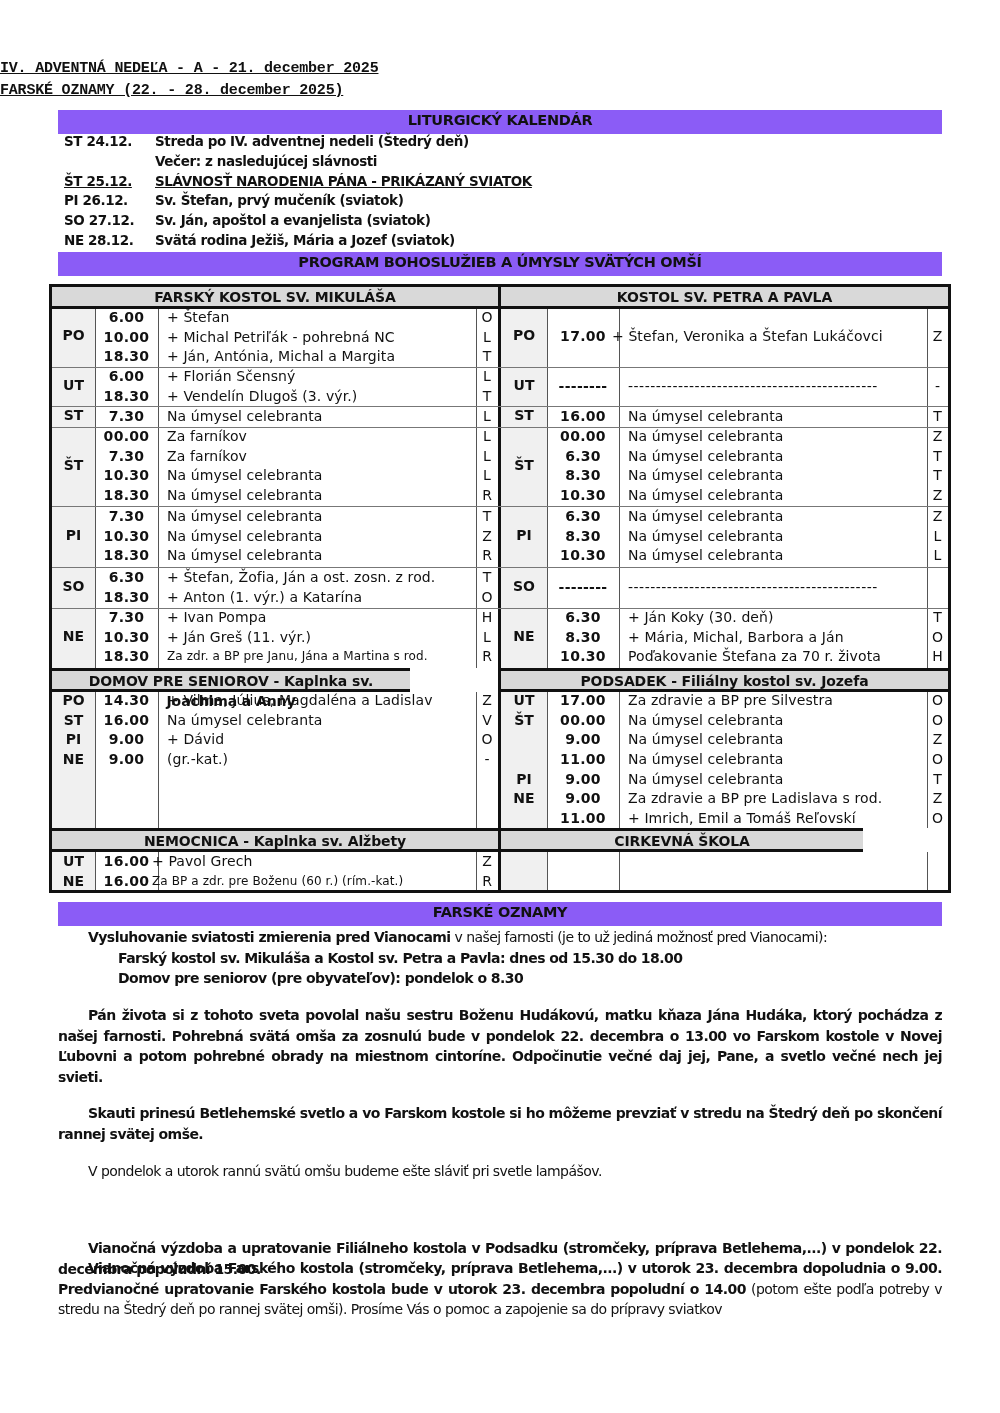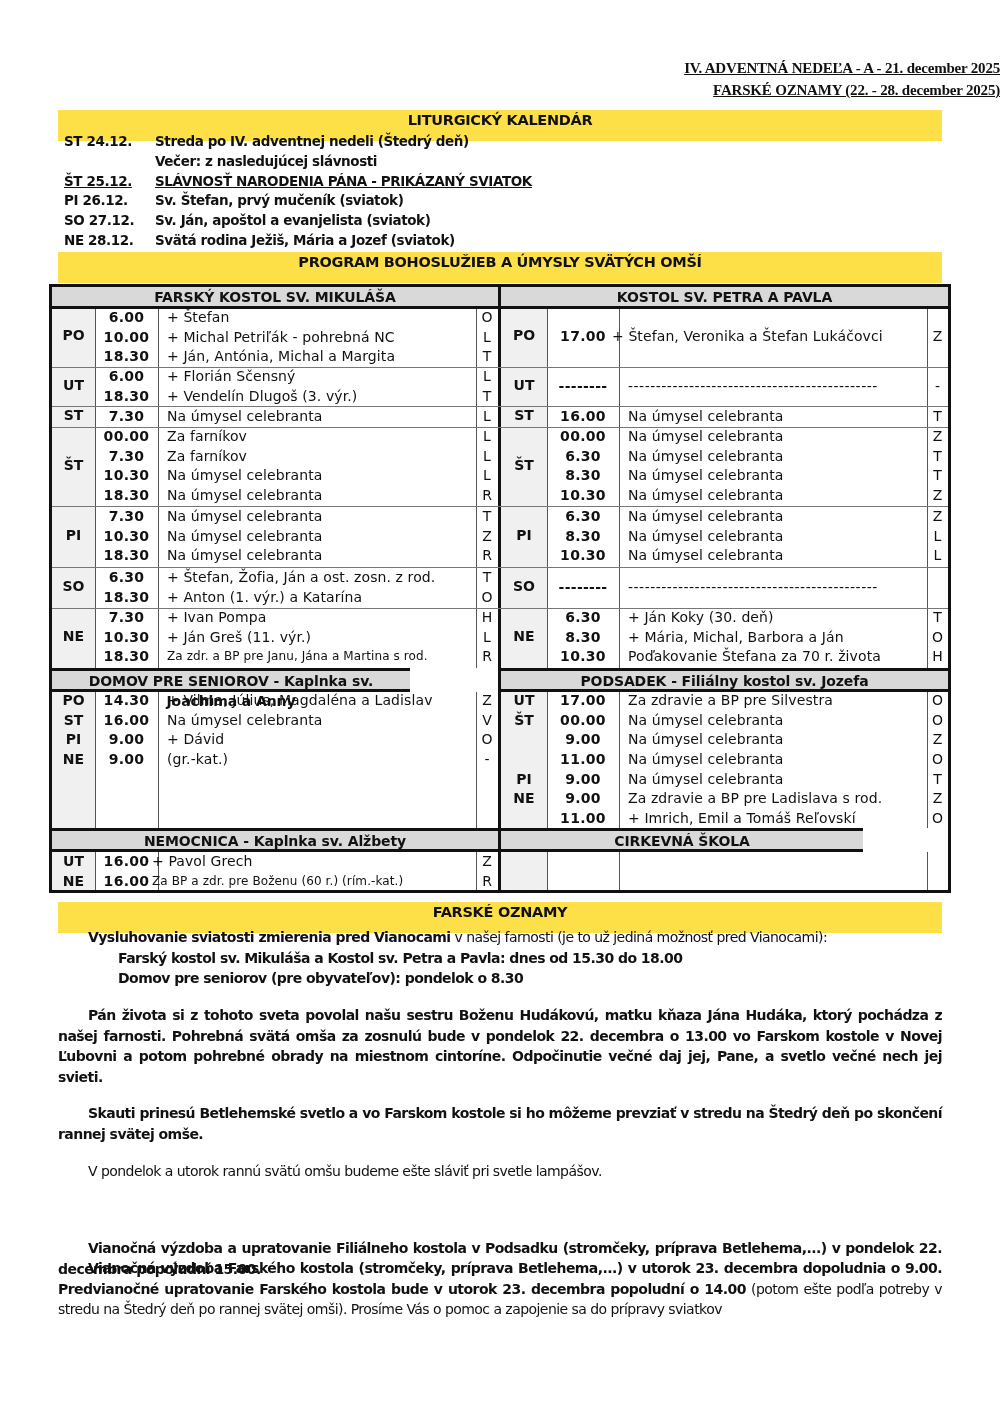--- a/index.html
+++ b/index.html
@@ -1,21 +1,21 @@
 <!DOCTYPE html>
 <html><head>
 <meta charset="utf-8">
 <style>
   html, body { margin: 0; padding: 0; background: #ffffff; }
   body { width: 1000px; height: 1413px; position: relative; overflow: hidden;
          font-family: "DejaVu Sans", sans-serif; color: #111; }
-  .title { position: absolute; left: 0; width: 1000px; text-align: right;
-           font-family: Liberation Serif, serif; font-weight: bold; font-size: 15px;
+  .title { position: absolute; left: 0; width: 1000px; text-align: left;
+           font-family: Liberation Mono, monospace; font-weight: bold; font-size: 15px;
            text-decoration: underline; letter-spacing: -0.2px; }
-  .bar { position: absolute; left: 58px; width: 884px; height: 31px; background: #fde047;
+  .bar { position: absolute; left: 58px; width: 884px; height: 24px; background: #8b5cf6;
          text-align: center; font-weight: bold; font-size: 14.5px; line-height: 21px; letter-spacing: -0.3px; }
   .cal { position: absolute; left: 60px; font-size: 13.5px; font-weight: bold; letter-spacing: -0.4px; }
   .cal .row { position: absolute; left: 0; white-space: nowrap; height: 20px; line-height: 20px; }
   .cal .d { position: absolute; left: 4px; width: 95px; }
   .cal .t { position: absolute; left: 95px; }
   .cal .u { text-decoration: underline; }
 
   
   .sched { position: absolute; left: 49px; top: 284px; width: 902px; height: 609px;
            border: 3px solid #111; box-sizing: border-box; }

